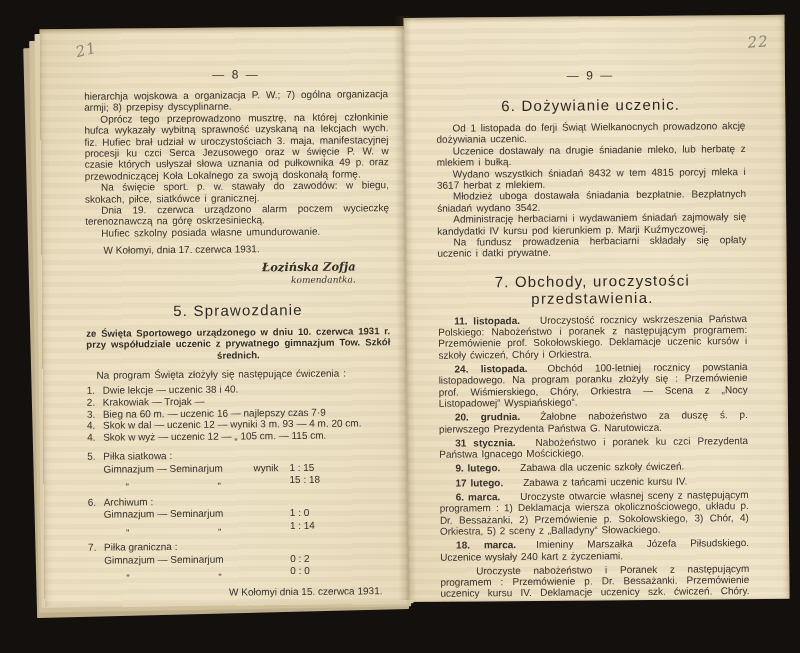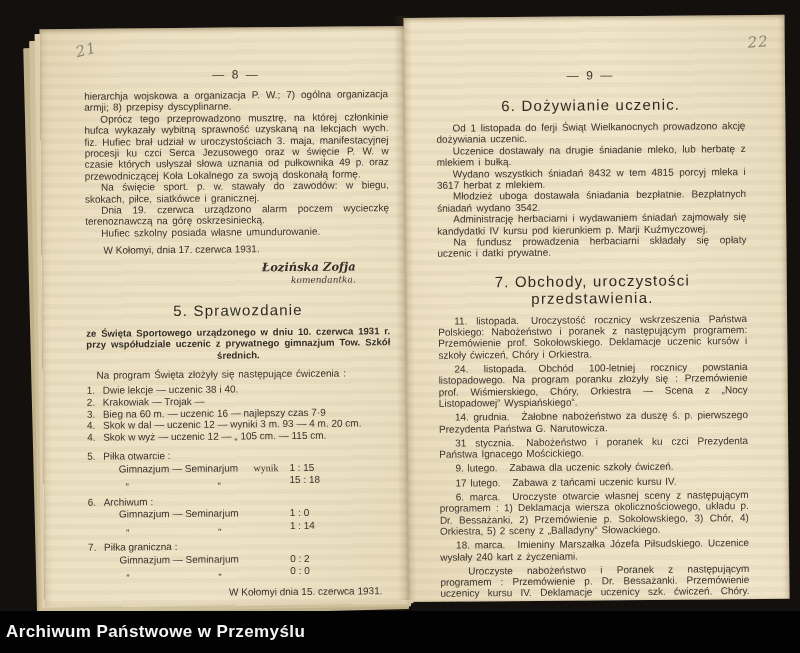--- a/index.html
+++ b/index.html
@@ -70,38 +70,38 @@
   }
   .intro{margin:4px 0 4px 0;font-size:10px;line-height:11.5px;text-indent:10px;color:#38322b;word-spacing:1px;}
 
   .ex-line{margin:0;font-size:10px;line-height:11.6px;color:#38322b;display:flex;}
   .ex-num{width:16px;flex:0 0 16px;}
   .ex-text{flex:1;}
 
   .game{margin-top:8px;}
   .game-title{display:flex;font-size:10px;line-height:12.5px;color:#38322b;margin:0;}
   .score-row,.score-row2{display:flex;font-size:10px;line-height:12.5px;color:#38322b;margin:0 0 0 16px;}
-  .g-label{width:150px;flex:0 0 150px;text-align:center;}
-  .g-mid{width:36px;flex:0 0 36px;font-family:Liberation Serif, serif;}
+  .g-label{width:150px;flex:0 0 150px;}
+  .g-mid{width:36px;flex:0 0 36px;}
   .d1{margin-left:22px;width:92px;flex:0 0 92px;}
   .d2{width:72px;flex:0 0 72px;}
 
   .date-line{margin:6px 0 0 18px;font-size:10px;color:#38322b;}
   .date-line-right{margin:8px 10px 0 0;font-size:10px;color:#38322b;text-align:right;}
 
   .sig{ text-align:right;margin:6px 34px 0 0;}
   .sig-name{font-family:"DejaVu Serif",serif;font-style:italic;font-weight:700;font-size:11.5px;color:#342e27;}
   .sig-role{font-family:"DejaVu Serif",serif;font-style:italic;font-size:9px;color:#3c362e;margin-top:1px;}
   .sig-2{margin-right:40px;}
 
   .event{
     margin:3px 0 0 0;font-size:10px;line-height:11.3px;text-align:justify;text-indent:16px;
     word-spacing:1px;color:#38322b;
   }
-  .ev-date{font-weight:400;margin-right:12px;}
+  .ev-date{font-weight:700;margin-right:20px;}
 
   
   .caption-bar{
     position:absolute;left:0;bottom:0;width:800px;height:42px;background:#020202;z-index:10;
     display:flex;align-items:center;
   }
   .caption-bar span{
     margin-left:6px;color:#f4f4f2;font-size:17px;font-weight:700;letter-spacing:.4px;
     font-family:"Liberation Sans",sans-serif;
   }
@@ -152,21 +152,21 @@
           <span class="ex-text">Skok w dal — uczenic 12 — wyniki 3 m. 93 — 4 m. 20 cm.</span>
         </p>
         <p class="ex-line">
           <span class="ex-num">4.</span>
           <span class="ex-text">Skok w wyż — uczenic 12 —  „  105 cm. — 115 cm.</span>
         </p>
 
         <div class="game">
           <p class="game-title">
             <span class="ex-num">5.</span>
-            <span>Piłka otwarcie :</span>
+            <span>Piłka siatkowa :</span>
           </p>
           <p class="score-row">
             <span class="g-label">Gimnazjum — Seminarjum</span>
             <span class="g-mid">wynik</span>
             <span>1 : 15</span>
           </p>
           <p class="score-row2">
             <span class="d1">„</span>
             <span class="d2">„</span>
             <span>15 : 18</span>
@@ -230,21 +230,21 @@
 
         <div class="sec-heading">7. Obchody, uroczystości przedstawienia.</div>
 
         <p class="event">
           <span class="ev-date">11. listopada.</span><span>Uroczystość rocznicy wskrzeszenia Państwa Polskiego: Nabożeństwo i poranek z następującym programem: Przemówienie prof. Sokołowskiego. Deklamacje uczenic kursów i szkoły ćwiczeń, Chóry i Orkiestra.</span>
         </p>
         <p class="event">
           <span class="ev-date">24. listopada.</span><span>Obchód 100-letniej rocznicy powstania listopadowego. Na program poranku złożyły się : Przemówienie prof. Wiśmierskiego, Chóry, Orkiestra — Scena z „Nocy Listopadowej“ Wyspiańskiego“.</span>
         </p>
         <p class="event">
-          <span class="ev-date">14. grudnia.</span><span>Żałobne nabożeństwo za duszę ś. p. pierwszego Prezydenta Państwa G. Narutowicza.</span>
+          <span class="ev-date">20. grudnia.</span><span>Żałobne nabożeństwo za duszę ś. p. pierwszego Prezydenta Państwa G. Narutowicza.</span>
         </p>
         <p class="event">
           <span class="ev-date">31 stycznia.</span><span>Nabożeństwo i poranek ku czci Prezydenta Państwa Ignacego Mościckiego.</span>
         </p>
         <p class="event">
           <span class="ev-date">9. lutego.</span><span>Zabawa dla uczenic szkoły ćwiczeń.</span>
         </p>
         <p class="event">
           <span class="ev-date">17 lutego.</span><span>Zabawa z tańcami uczenic kursu IV.</span>
         </p>
@@ -257,16 +257,13 @@
         <p class="event">
           <span class="ev-date"></span><span>Uroczyste nabożeństwo i Poranek z następującym programem : Przemówienie p. Dr. Bessażanki. Przemówienie uczenicy kursu IV. Deklamacje uczenicy szk. ćwiczeń. Chóry. Orkiestra.</span>
         </p>
       </div>
       <div class="folio folio-right">22</div>
     </div>
 
     <div class="spine"></div>
   </div>
 
-  <div class="caption-bar">
-    <span>Archiwum Państwowe w Przemyślu</span>
-  </div>
 </div>
 
 </body></html>

